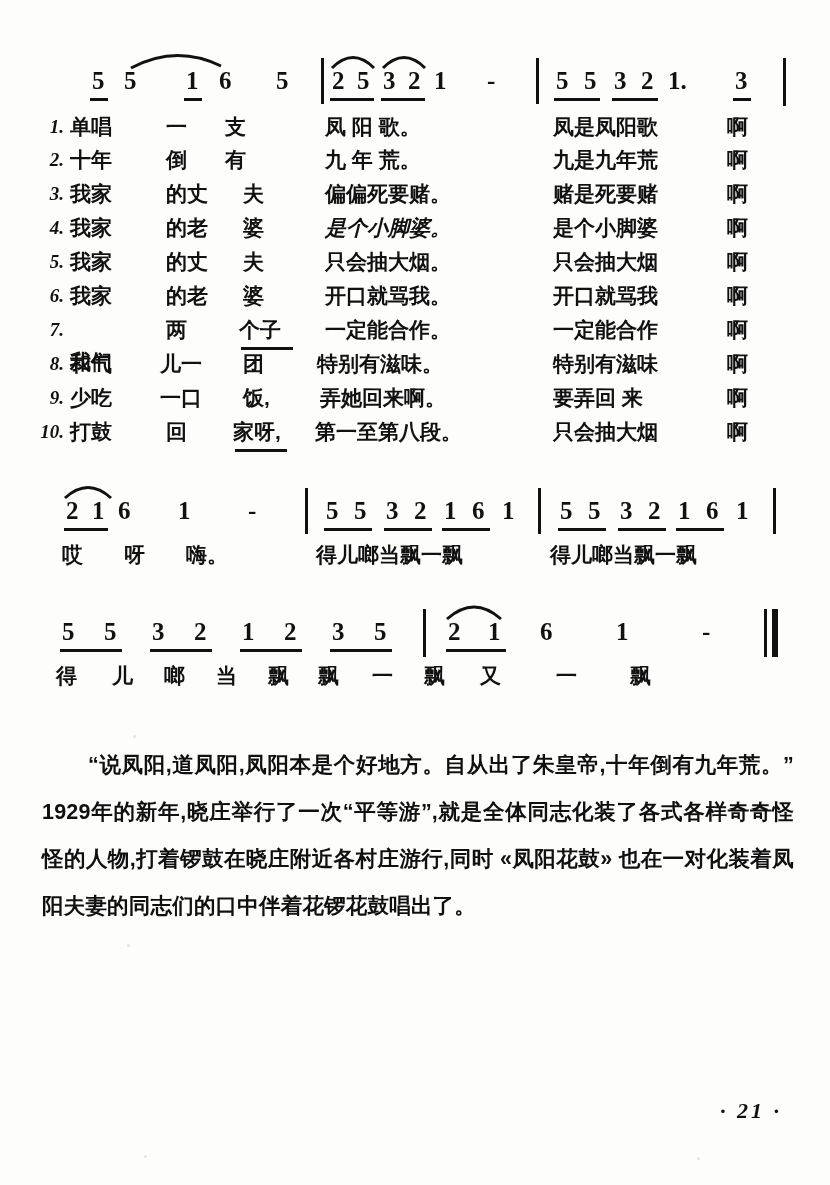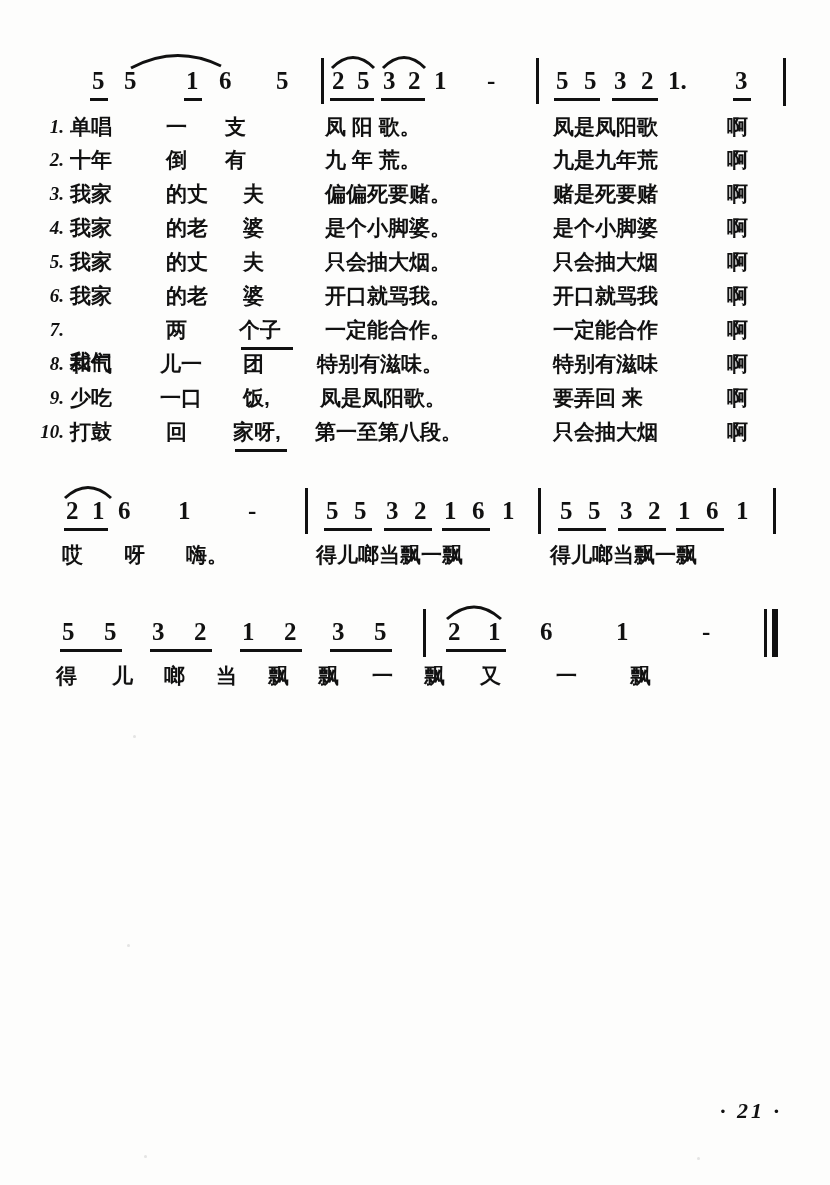--- a/index.html
+++ b/index.html
@@ -239,21 +239,21 @@
       <span class="cn" style="left:325px;">偏偏死要赌。</span>
       <span class="cn" style="left:553px;">赌是死要赌</span>
       <span class="cn" style="left:727px;">啊</span>
     </div>
 
     <div class="lyricline" style="top:169px;">
       <span class="versenum" style="left:28px; width:36px;">4.</span>
       <span class="cn" style="left:70px;">我家</span>
       <span class="cn" style="left:166px;">的老</span>
       <span class="cn" style="left:243px;">婆</span>
-      <span class="cn" style="left:325px;">是个小脚婆。</span>
+      <span class="cn" style="left:325px;font-style:italic;">是个小脚婆。</span>
       <span class="cn" style="left:553px;">是个小脚婆</span>
       <span class="cn" style="left:727px;">啊</span>
     </div>
 
     <div class="lyricline" style="top:203px;">
       <span class="versenum" style="left:28px; width:36px;">5.</span>
       <span class="cn" style="left:70px;">我家</span>
       <span class="cn" style="left:166px;">的丈</span>
       <span class="cn" style="left:243px;">夫</span>
       <span class="cn" style="left:325px;">只会抽大烟。</span>
@@ -290,21 +290,21 @@
       <span class="cn" style="left:317px;">特别有滋味。</span>
       <span class="cn" style="left:553px;">特别有滋味</span>
       <span class="cn" style="left:727px;">啊</span>
     </div>
 
     <div class="lyricline" style="top:339px;">
       <span class="versenum" style="left:28px; width:36px;">9.</span>
       <span class="cn" style="left:70px;">少吃</span>
       <span class="cn" style="left:160px;">一口</span>
       <span class="cn" style="left:243px;">饭,</span>
-      <span class="cn" style="left:320px;">凤是凤阳歌。</span>
+      <span class="cn" style="left:320px;">弄她回来啊。</span>
       <span class="cn" style="left:553px;">要弄回  来</span>
       <span class="cn" style="left:727px;">啊</span>
     </div>
 
     <div class="lyricline" style="top:373px;">
       <span class="versenum" style="left:18px; width:46px;">10.</span>
       <span class="cn" style="left:70px;">打鼓</span>
       <span class="cn" style="left:166px;">回</span>
       <span class="cn" style="left:233px;">家呀,</span>
       <span class="cn" style="left:315px;">第一至第八段。</span>
@@ -420,20 +420,21 @@
       <span class="cn" style="left:268px;">飘</span>
       <span class="cn" style="left:318px;">飘</span>
       <span class="cn" style="left:372px;">一</span>
       <span class="cn" style="left:424px;">飘</span>
       <span class="cn" style="left:480px;">又</span>
       <span class="cn" style="left:556px;">一</span>
       <span class="cn" style="left:630px;">飘</span>
     </div>
   </div>
 
+  <div class="prose" id="para1">“说凤阳,道凤阳,凤阳本是个好地方。自从出了朱皇帝,十年倒有九年荒。” 1929年的新年,晓庄举行了一次“平等游”,就是全体同志化装了各式各样奇奇怪怪的人物,打着锣鼓在晓庄附近各村庄游行,同时 «凤阳花鼓» 也在一对化装着凤阳夫妻的同志们的口中伴着花锣花鼓唱出了。</div>
 
   <div class="pagenum">· 21 ·</div>
 
   <div class="speckle" style="left:133px; top:735px; width:3px; height:3px;"></div>
   <div class="speckle" style="left:127px; top:944px; width:3px; height:3px;"></div>
   <div class="speckle" style="left:144px; top:1155px; width:3px; height:3px;"></div>
   <div class="speckle" style="left:697px; top:1157px; width:3px; height:3px;"></div>
 </div>
 
 </body></html>

